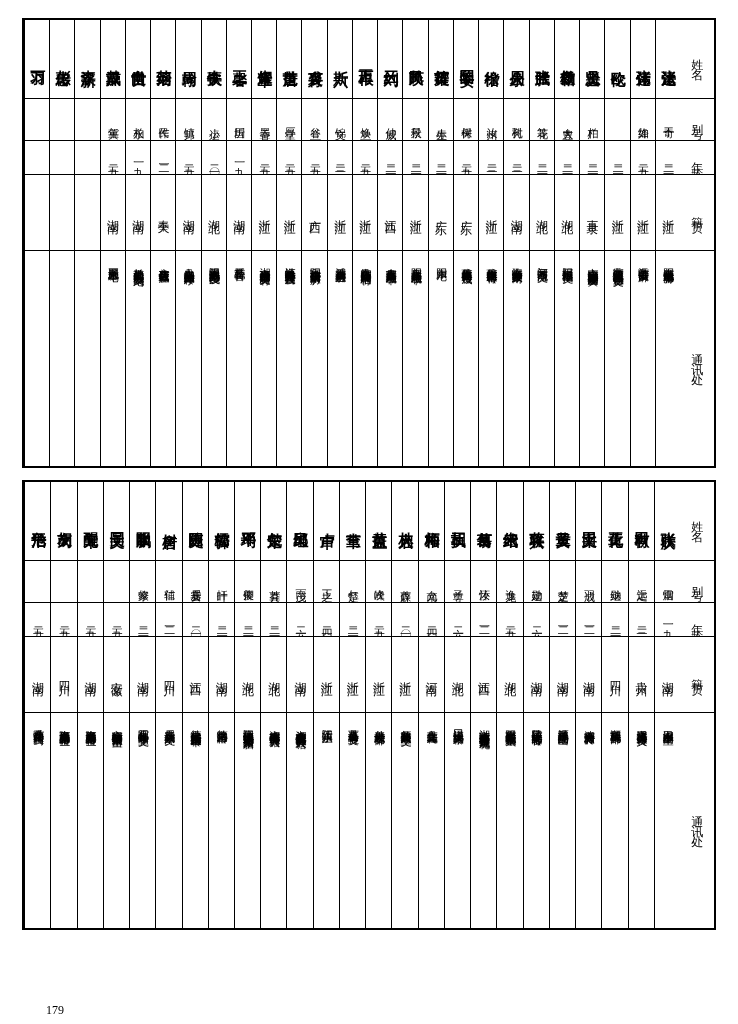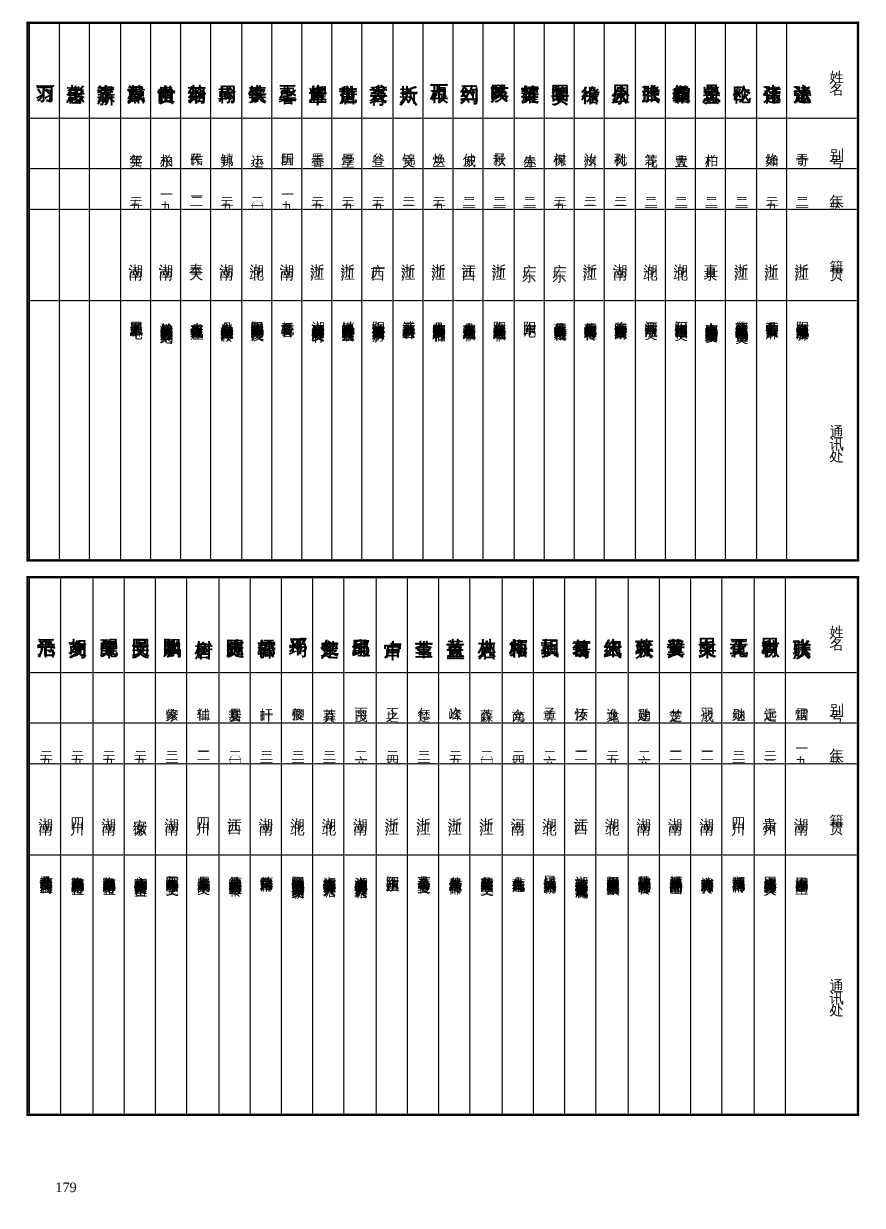--- a/index.html
+++ b/index.html
@@ -82,21 +82,21 @@
   .addr {
     align-items: flex-start;
     justify-content: center;
     padding-top: 4px;
   }
   .addr .v { max-height: 238px; }
 
   .page-number {
     position: absolute;
     left: 46px;
-    bottom: 27px;
+    bottom: 6px;
     font-size: 12px;
     font-family: "Liberation Serif", serif;
   }
 </style>
 </head>
 <body>
 
 <div class="page">
 
   <div class="table-block tbl-top" id="table-top">

